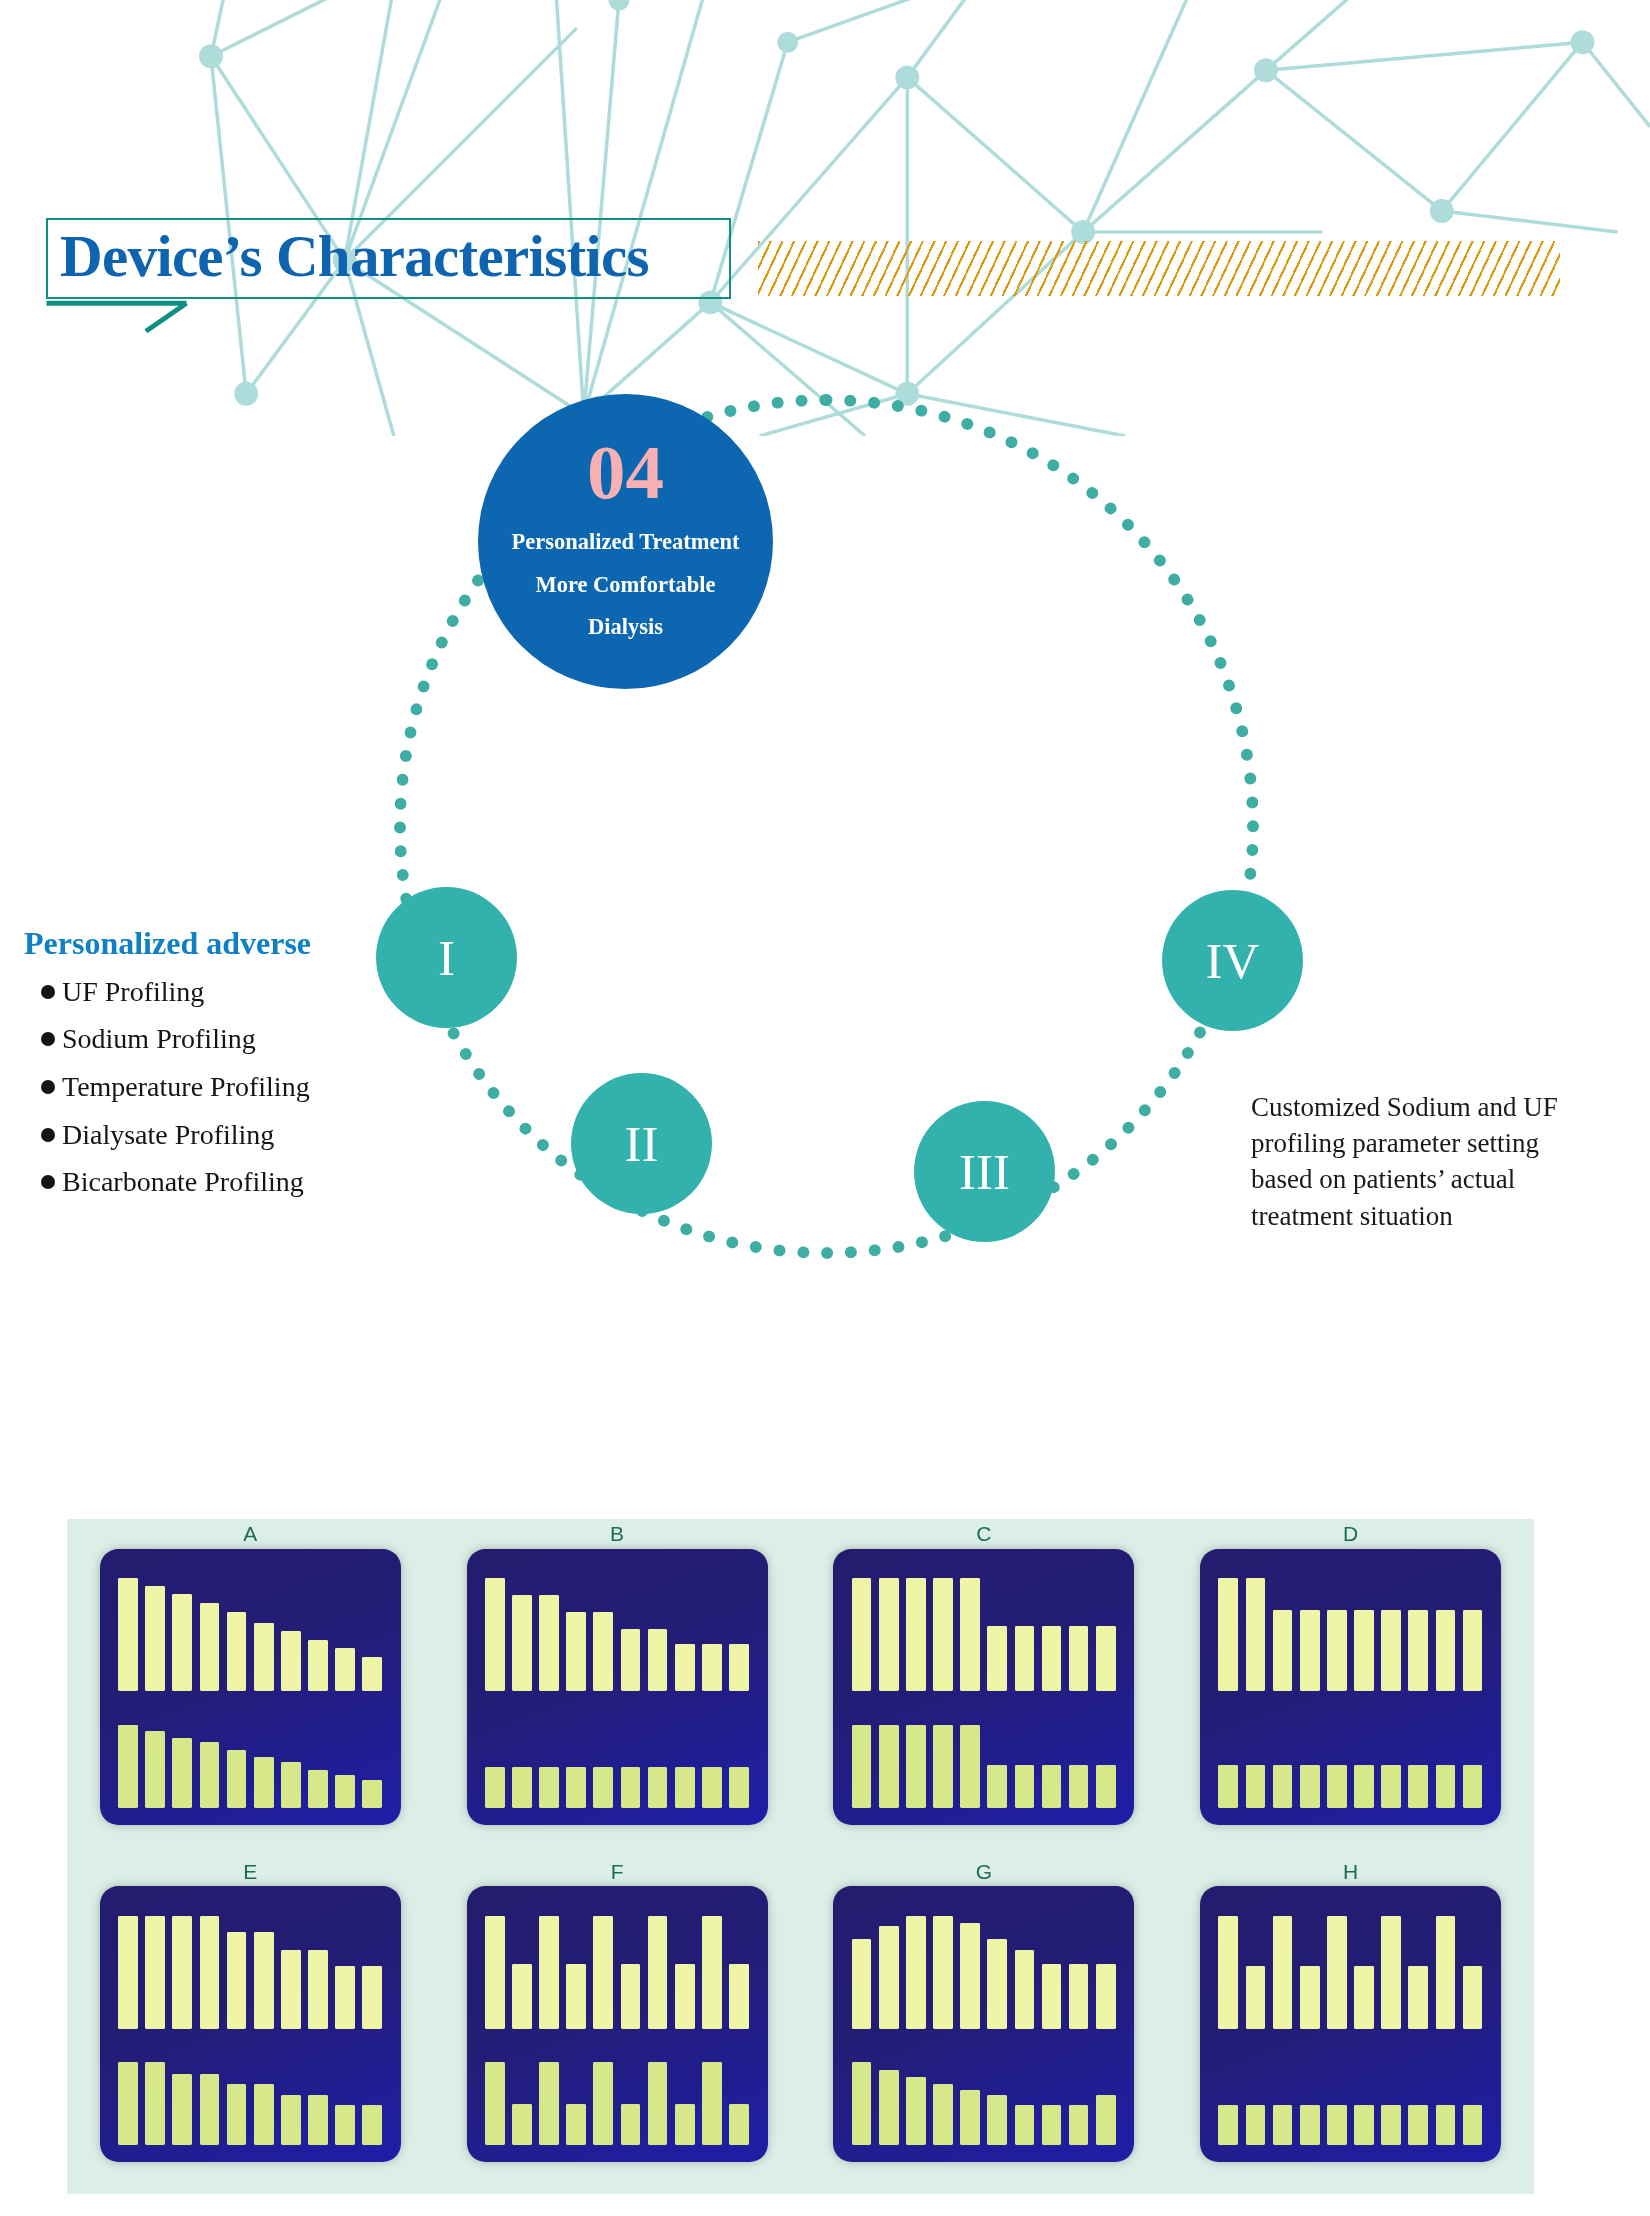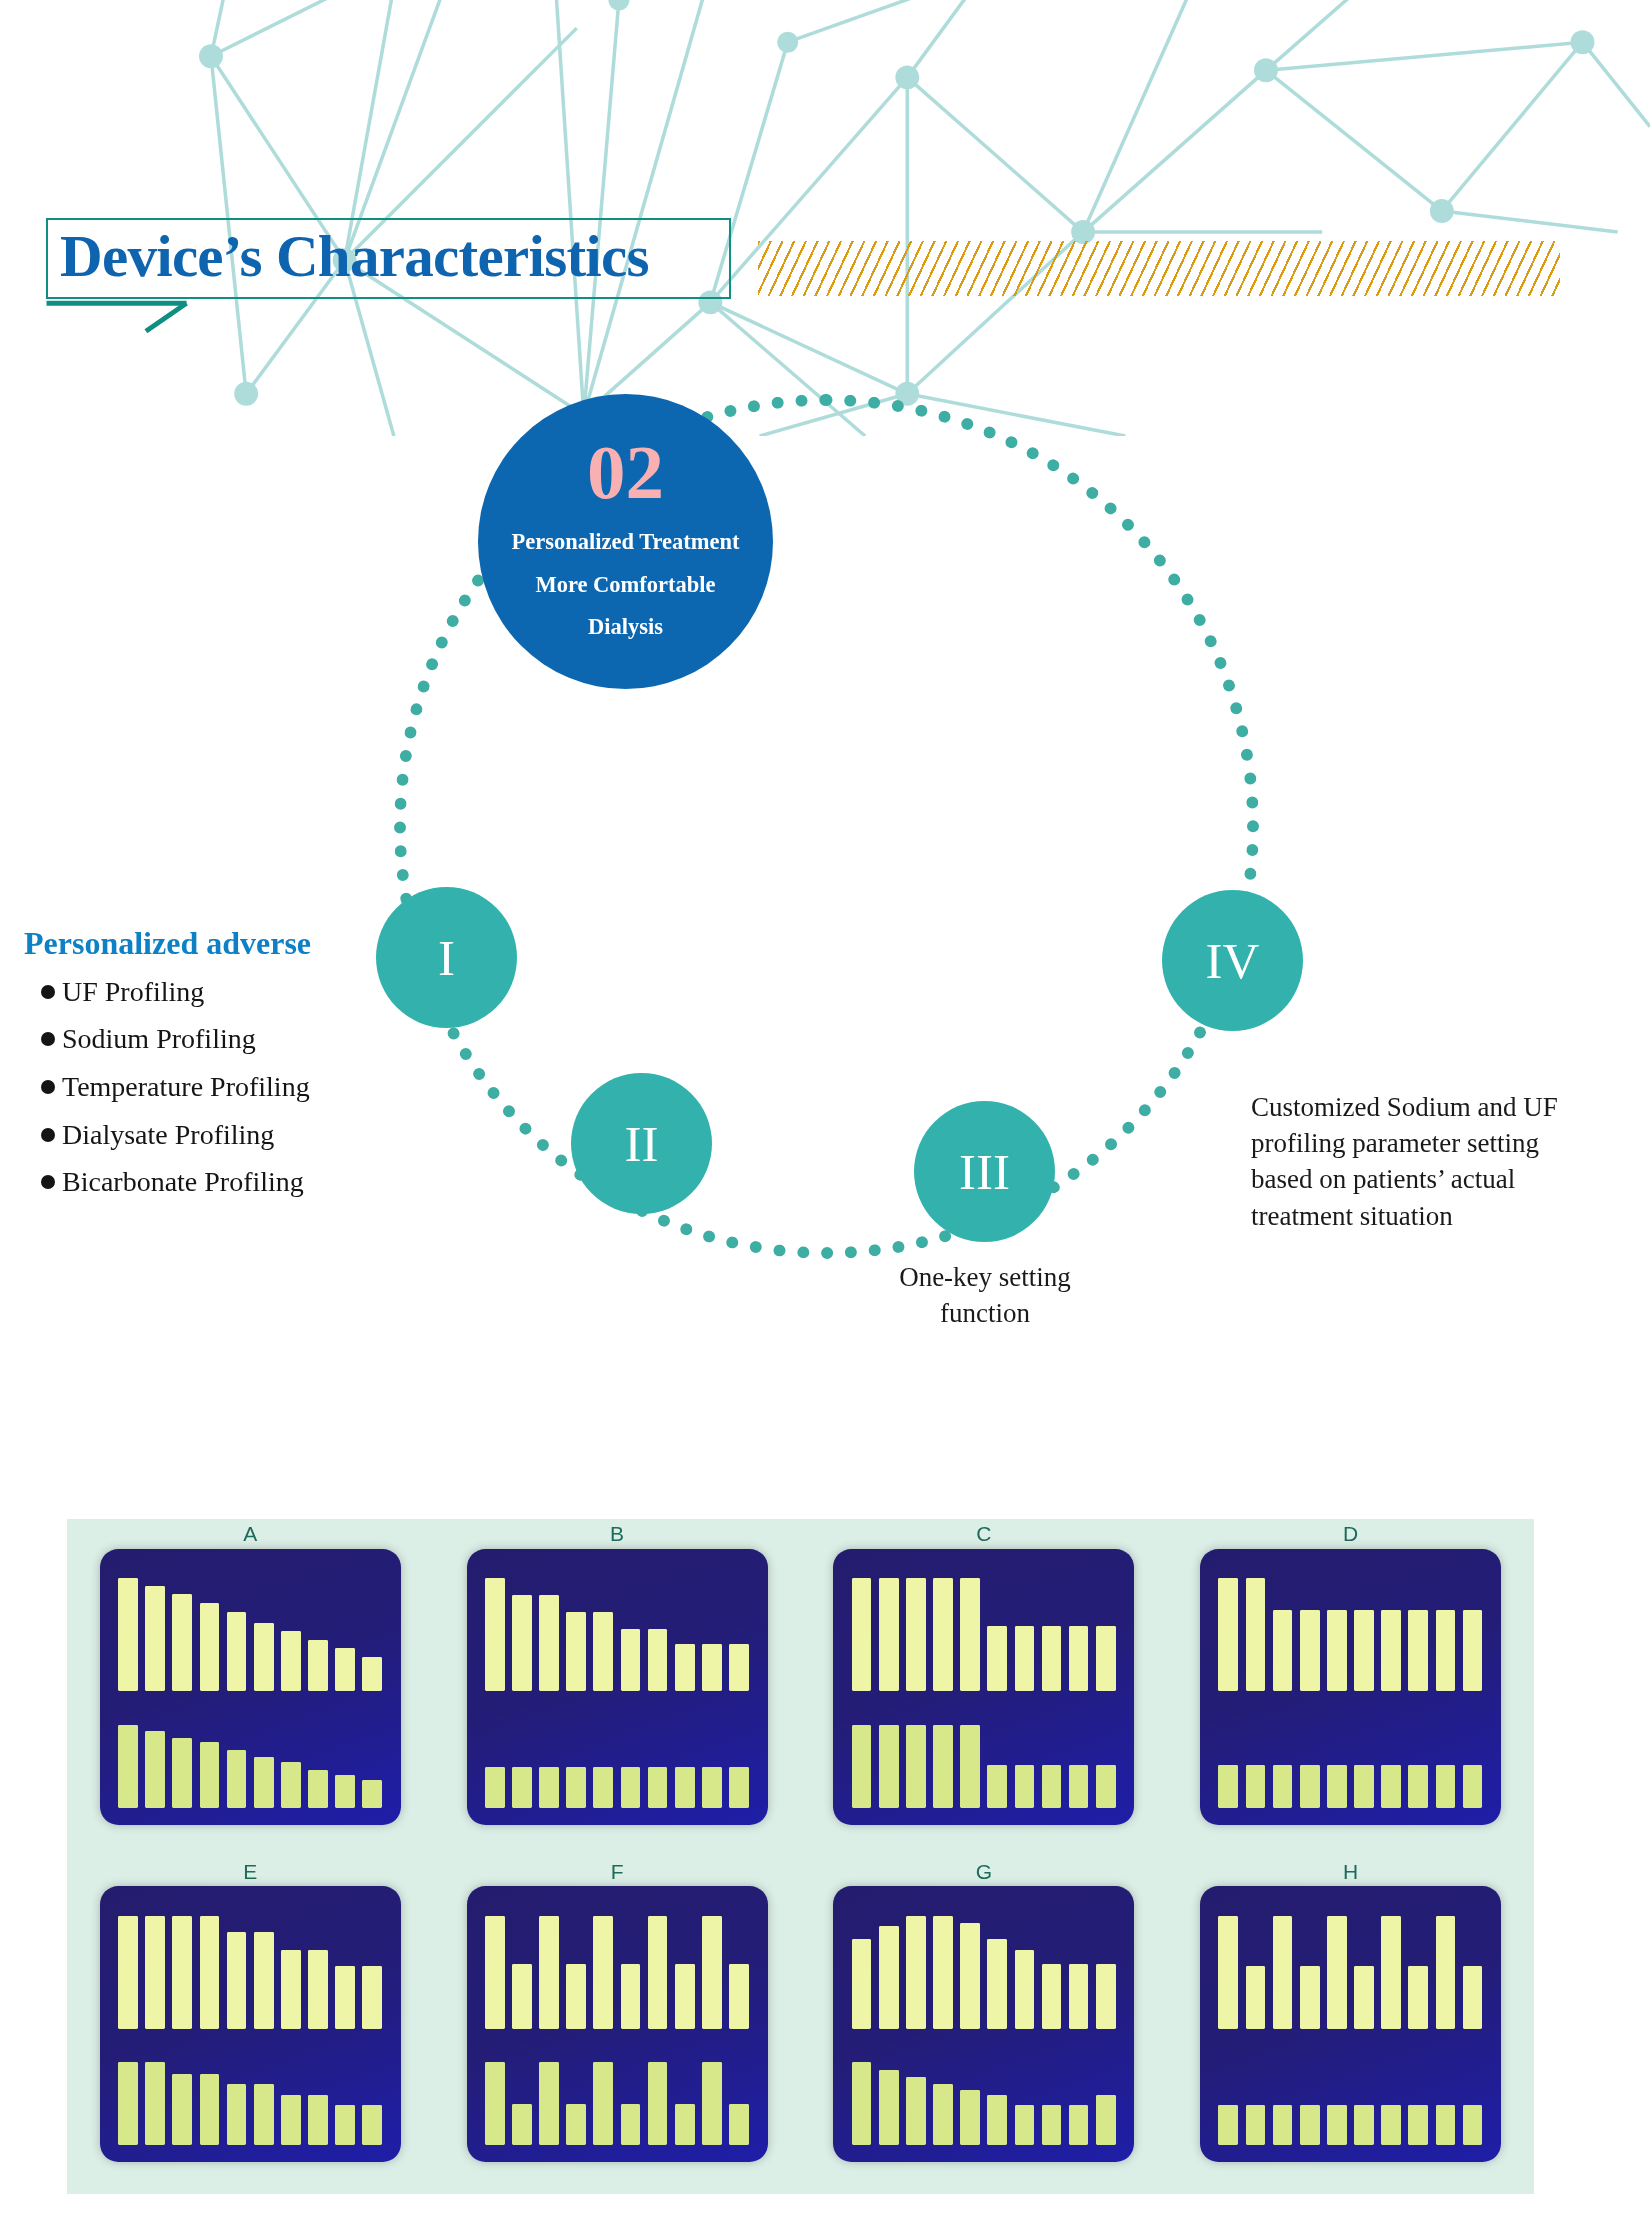--- a/index.html
+++ b/index.html
@@ -181,32 +181,31 @@
     <path d="M142 46 L200 6" stroke="#0F8F82" stroke-width="7" fill="none"></path>
   </svg>
 </div>
 
 <div id="infographic">
 
   <div class="dotted-ring"></div>
 
 
   <div id="badge-circle">
-    <div id="badge-number">02</div>
+    <div id="badge-number">04</div>
     <div class="badge-line">Personalized Treatment</div>
     <div class="badge-line">More Comfortable</div>
     <div class="badge-line">Dialysis</div>
   </div>
 
   <div class="roman" id="roman-I">I</div>
   <div class="roman" id="roman-II">II</div>
   <div class="roman" id="roman-IV">IV</div>
   <div class="roman" id="roman-III">III</div>
 
-  <div class="caption" id="cap-III">One-key setting function</div>
   <div class="caption" id="cap-IV">Customized Sodium and UF profiling parameter setting based on patients’ actual treatment situation</div>
 </div>
 
 <div id="list-panel">
   <div id="list-title">Personalized adverse</div>
   <ul id="list-items">
     <li>
         <span class="bullet"></span>
         <span>UF Profiling</span>
       </li>

